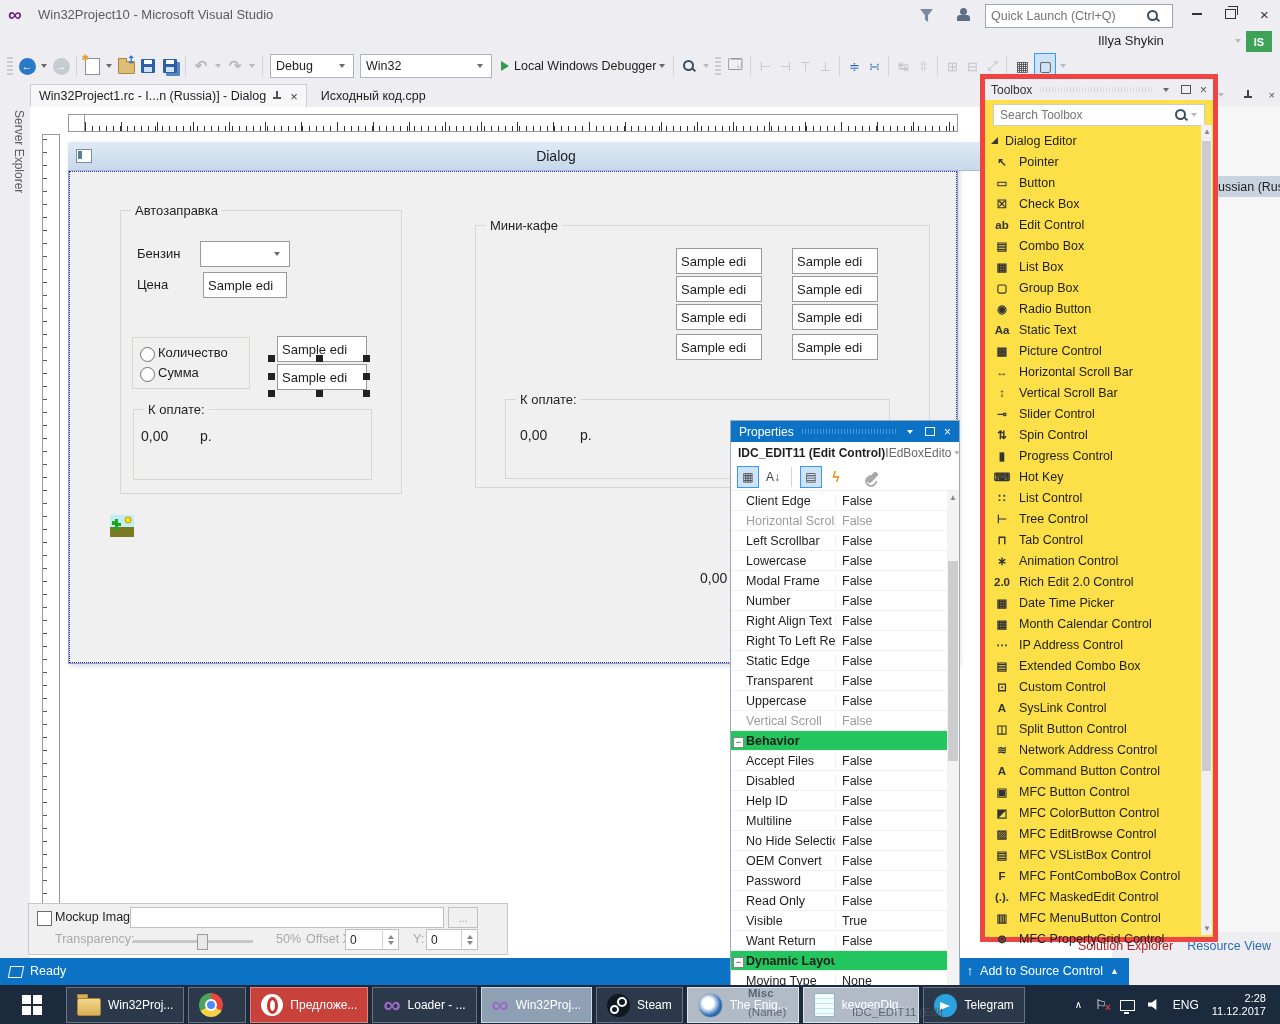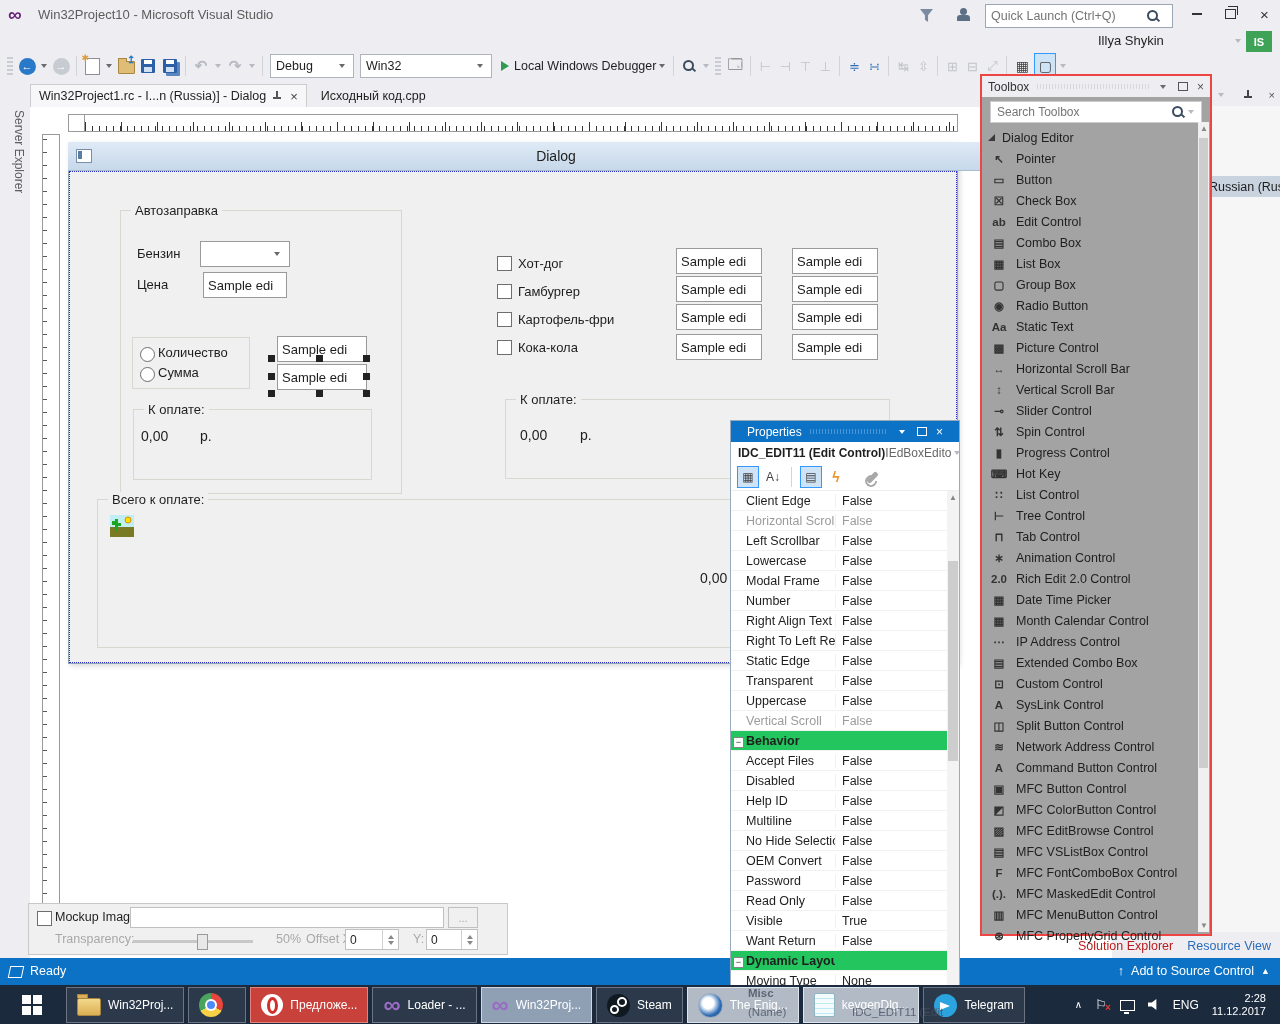--- a/index.html
+++ b/index.html
@@ -118,37 +118,37 @@
   .spin .arrows{width:15px;height:100%;border-left:1px solid #d0d0d0;display:flex;flex-direction:column;align-items:center;justify-content:center;gap:2px}
   .uarr{width:0;height:0;border-left:3px solid transparent;border-right:3px solid transparent;border-bottom:4px solid #888}
   .darr{width:0;height:0;border-left:3px solid transparent;border-right:3px solid transparent;border-top:4px solid #888}
 
   
   .rpanel{left:1112px;top:84px;width:168px;height:848px;background:#f6f6f6;border-left:1px solid #ccc;z-index:10}
   .rphead{height:22px;background:#eeeef2;display:flex;align-items:center;justify-content:flex-end;padding-right:6px;gap:10px;color:#555;font-size:11px}
   .rpsel{position:absolute;left:8px;top:92px;width:160px;height:21px;background:#c9d3df;display:flex;align-items:center;font-size:12.5px;padding-left:88px;white-space:nowrap}
 
   
-  .toolbox{left:980px;top:74px;width:228px;height:858px;background:#a3a3a3;border:2px solid #ef4444;z-index:45}
+  .toolbox{left:980px;top:74px;width:228px;height:858px;background:#fde047;border:5px solid #ef4444;z-index:45}
   .tbhead{height:21px;background:#eeeef2;display:flex;align-items:center;padding:0 6px;font-size:12px;color:#333}
   .dots{flex:1;height:5px;margin:0 8px;background:repeating-linear-gradient(90deg,#d8d8dc 0 1px,transparent 1px 3px)}
   .headicons{display:flex;align-items:center;gap:9px;color:#555}
   .srch{margin:4px 8px;height:20px;background:#fff;border:1px solid #ccc;display:flex;align-items:center;padding:0 4px}
   .srch input{border:none;outline:none;flex:1;font-size:12px;font-family:inherit;color:#888;background:transparent}
   .cathdr{height:21px;display:flex;align-items:center;font-size:12.5px;padding-left:6px}
   .expnd{width:0;height:0;border-left:7px solid transparent;border-bottom:7px solid #3a3a3a;margin-right:7px}
   .titem{height:21px;display:flex;align-items:center;font-size:12.5px;color:#1e1e1e}
   .tico{width:34px;text-align:center;font-size:11.5px;color:#333;font-weight:bold}
   .tscroll{position:absolute;right:1px;top:46px;width:11px;height:810px;background:#f0f0f0}
   .tthumb{position:absolute;left:1px;top:16px;width:9px;height:630px;background:#cdcdcd}
   .sarrow{position:absolute;left:2px;font-size:8px;color:#888}
 
   
   .props{left:730px;top:420px;width:228px;height:604px;background:#fff;border:1px solid #9ab;z-index:40}
-  .phead{height:21px;background:#0b72c6;display:flex;align-items:center;padding:0 16px;color:#fff;font-size:12px}
+  .phead{height:21px;background:#0b72c6;display:flex;align-items:center;padding:0 8px;color:#fff;font-size:12px}
   .pdots{flex:1;height:5px;margin:0 8px;background:repeating-linear-gradient(90deg,#4a94d8 0 1px,transparent 1px 3px)}
   .picons{display:flex;align-items:center;gap:9px;color:#fff}
   .pwinbox{width:8px;height:7px;border:1px solid #fff}
   .pobj{height:22px;display:flex;align-items:center;padding:0 7px;font-size:12px}
   .pobj b{font-size:12px;white-space:nowrap}
   .ptype{margin-left:auto;color:#666;white-space:nowrap}
   .ptbar{height:26px;display:flex;align-items:center;padding-left:6px;gap:4px;border-bottom:1px solid #eee}
   .pti{width:20px;height:20px;display:flex;align-items:center;justify-content:center;font-size:12px;color:#444}
   .bolt{color:#e8962e;font-weight:bold;font-size:14px}
   .wrench{width:13px;height:5px;background:#a8a8a8;border-radius:2px;transform:rotate(-45deg);position:relative}
@@ -161,21 +161,21 @@
   .pname{width:89px;white-space:nowrap;overflow:hidden}
   .pval{flex:1;padding-left:6px;border-left:1px solid #f1f1f1;white-space:nowrap;overflow:hidden}
   .prow.disabled .pname,.prow.disabled .pval{color:#9b9b9b}
   .pscroll{position:absolute;right:0;top:70px;width:12px;height:534px;background:#f3f3f3}
   .pthumb{position:absolute;left:1px;top:70px;width:10px;height:200px;background:#cdcdcd}
 
   
   .btabs{left:1078px;top:934px;height:24px;display:flex;align-items:center;gap:14px;font-size:12.5px;z-index:12}
 
   
-  .statusbar{left:0;top:958px;width:1280px;height:27px;background:#0b72c6;color:#fff;z-index:30}
+  .statusbar{left:0;top:958px;width:1129px;height:27px;background:#0b72c6;color:#fff;z-index:30}
   .readyico{left:9px;top:8px;width:12px;height:10px;border:1px solid #fff;transform:skewX(-12deg)}
   .readytxt{left:30px;top:6px;font-size:12.5px}
   .addsrc{right:10px;top:6px;position:absolute;font-size:12.5px;display:flex;align-items:center;gap:7px}
 
   
   .taskbar{left:0;top:985px;width:1280px;height:39px;background:#1b2a3d;z-index:50}
   .startbtn{left:0;top:0;width:62px;height:39px;display:flex;align-items:center;justify-content:center}
   .winlogo{width:9px;height:9px;background:#fff;box-shadow:11px 0 #fff,0 11px #fff,11px 11px #fff;margin:-10px 10px 0 0}
   .taskbtns{position:absolute;left:66px;top:2px;display:flex;gap:4px}
   .task-btn{height:34px;display:flex;align-items:center;gap:7px;padding:0 10px;min-width:36px;
@@ -380,57 +380,38 @@
       <span class="hnd" style="left:45px;top:32px"></span>
       <span class="hnd" style="left:92px;top:32px"></span>
   </div>
 
   <div class="a grp" style="left:133px;top:409px;width:237px;height:69px">
     <span class="glabel">К оплате:</span>
   </div>
   <span class="a amount" style="left:141px;top:428px">0,00</span>
   <span class="a amount" style="left:200px;top:428px">р.</span>
 
-  <div class="a" style="left:497px;top:249px">
-
-  <div class="cafe-row">
-        <span class="cb"></span>
-        <span class="dl">Хот-дог</span>
-      </div>
-      <div class="cafe-row">
-        <span class="cb"></span>
-        <span class="dl">Гамбургер</span>
-      </div>
-      <div class="cafe-row">
-        <span class="cb"></span>
-        <span class="dl">Картофель-фри</span>
-      </div>
-      <div class="cafe-row">
-        <span class="cb"></span>
-        <span class="dl">Кока-кола</span>
-      </div>
-    </div>
+  <div class="a grp" style="left:475px;top:225px;width:453px;height:261px">
+    <span class="glabel">Мини-кафе</span>
+  </div>
   <div class="a sedit" style="left:676px;top:248px;width:80px;height:24px">Sample edi</div>
   <div class="a sedit" style="left:676px;top:276px;width:80px;height:24px">Sample edi</div>
   <div class="a sedit" style="left:676px;top:304px;width:80px;height:24px">Sample edi</div>
   <div class="a sedit" style="left:676px;top:334px;width:80px;height:24px">Sample edi</div>
   <div class="a sedit" style="left:792px;top:248px;width:80px;height:24px">Sample edi</div>
   <div class="a sedit" style="left:792px;top:276px;width:80px;height:24px">Sample edi</div>
   <div class="a sedit" style="left:792px;top:304px;width:80px;height:24px">Sample edi</div>
   <div class="a sedit" style="left:792px;top:334px;width:80px;height:24px">Sample edi</div>
 
   <div class="a grp" style="left:505px;top:399px;width:383px;height:78px">
     <span class="glabel">К оплате:</span>
   </div>
   <span class="a amount" style="left:520px;top:427px">0,00</span>
   <span class="a amount" style="left:580px;top:427px">р.</span>
 
-  <div class="a grp" style="left:97px;top:499px;width:851px;height:147px">
-    <span class="glabel">Всего к оплате:</span>
-  </div>
   <svg class="a" style="left:110px;top:515px" width="24" height="22">
     <rect width="24" height="12" fill="#bfeef5"></rect>
     <rect y="12" width="24" height="10" fill="#7a7a24"></rect>
     <circle cx="18" cy="5" r="3" fill="#ffe000" stroke="#d89000"></circle>
     <rect x="5" y="4" width="3" height="12" fill="#1fa41f"></rect>
     <rect x="2" y="6" width="3" height="4" fill="#1fa41f"></rect>
     <rect x="8" y="8" width="3" height="3" fill="#1fa41f"></rect>
   </svg>
   <span class="a amount" style="left:700px;top:570px">0,00</span>
 

